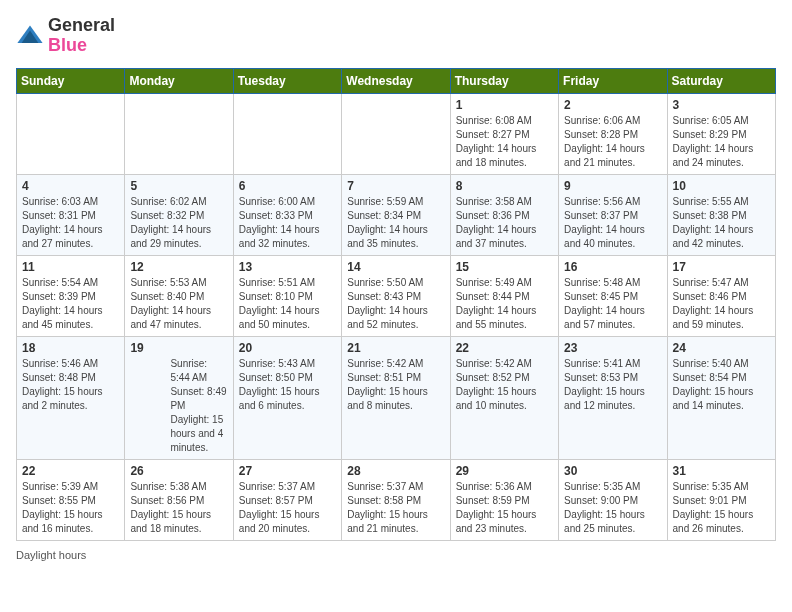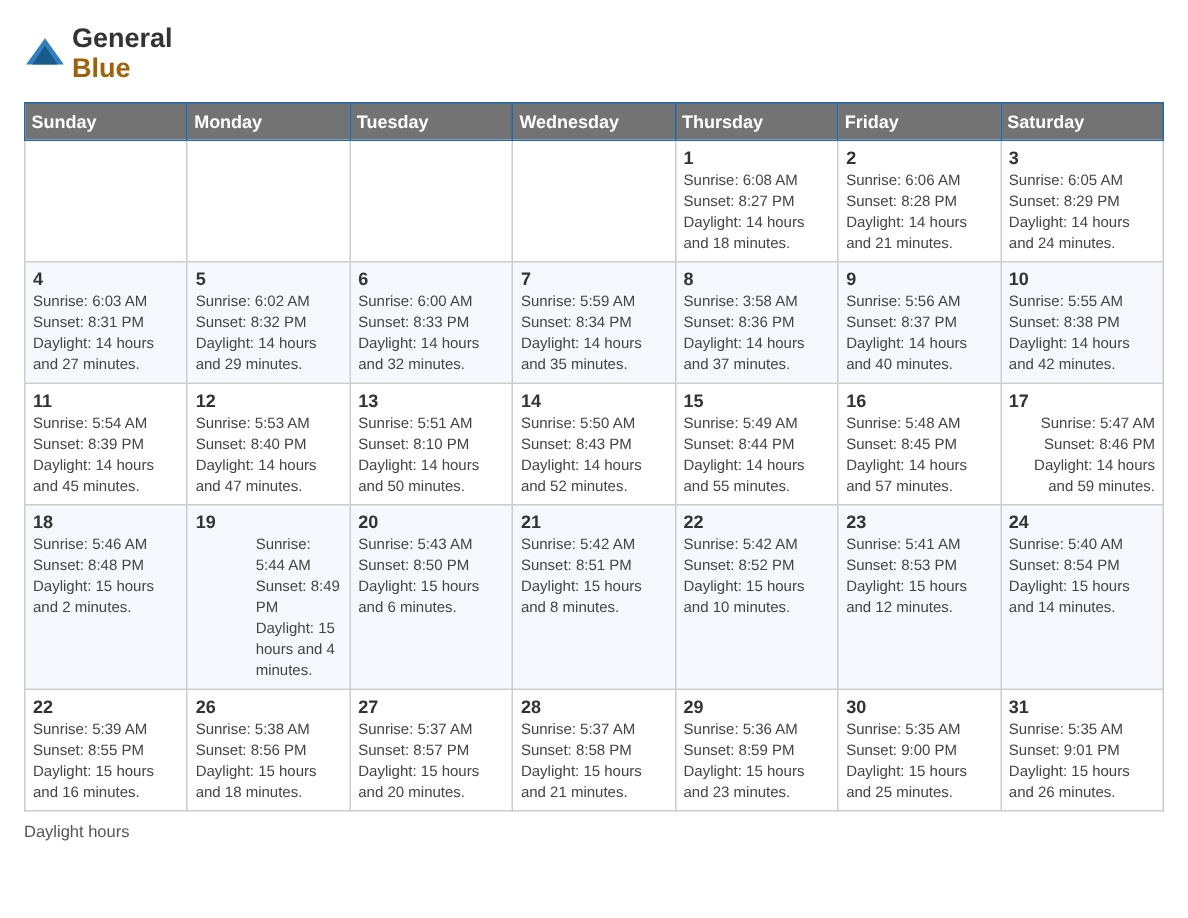--- a/index.html
+++ b/index.html
@@ -21,21 +21,21 @@
       display: flex;
       align-items: center;
       gap: 4px;
     }
     .logo-text {
       font-size: 18px;
       font-weight: bold;
       line-height: 1.1;
     }
     .logo-general { color: #333; }
-    .logo-blue { color: #a16207; }
+    .logo-blue { color: #ec4899; }
     .logo-icon {
       width: 28px;
       height: 28px;
     }
     .title-block {
       text-align: right;
     }
     .month-title {
       font-size: 32px;
       font-weight: bold;
@@ -44,21 +44,21 @@
     .subtitle {
       font-size: 14px;
       color: #555;
     }
     .calendar {
       width: 100%;
       border-collapse: collapse;
       border: 1px solid #ccc;
     }
     .calendar th {
-      background-color: #737373;
+      background-color: #4d7c0f;
       color: #fff;
       font-size: 12px;
       font-weight: bold;
       padding: 5px 4px;
       text-align: left;
       border: 1px solid #2068a8;
     }
     .calendar td {
       vertical-align: top;
       border: 1px solid #ccc;
@@ -221,21 +221,21 @@
 Daylight: 14 hours and 55 minutes.</div>
         </td>
         <td>
           <div class="day-number">16</div>
           <div class="day-info" style="white-space: pre-line;">Sunrise: 5:48 AM
 Sunset: 8:45 PM
 Daylight: 14 hours and 57 minutes.</div>
         </td>
         <td>
           <div class="day-number">17</div>
-          <div class="day-info" style="white-space: pre-line; text-align: right;">Sunrise: 5:47 AM
+          <div class="day-info" style="white-space: pre-line;">Sunrise: 5:47 AM
 Sunset: 8:46 PM
 Daylight: 14 hours and 59 minutes.</div>
         </td>
       </tr>
       <tr>
         <td>
           <div class="day-number">18</div>
           <div class="day-info" style="white-space: pre-line;">Sunrise: 5:46 AM
 Sunset: 8:48 PM
 Daylight: 15 hours and 2 minutes.</div>

